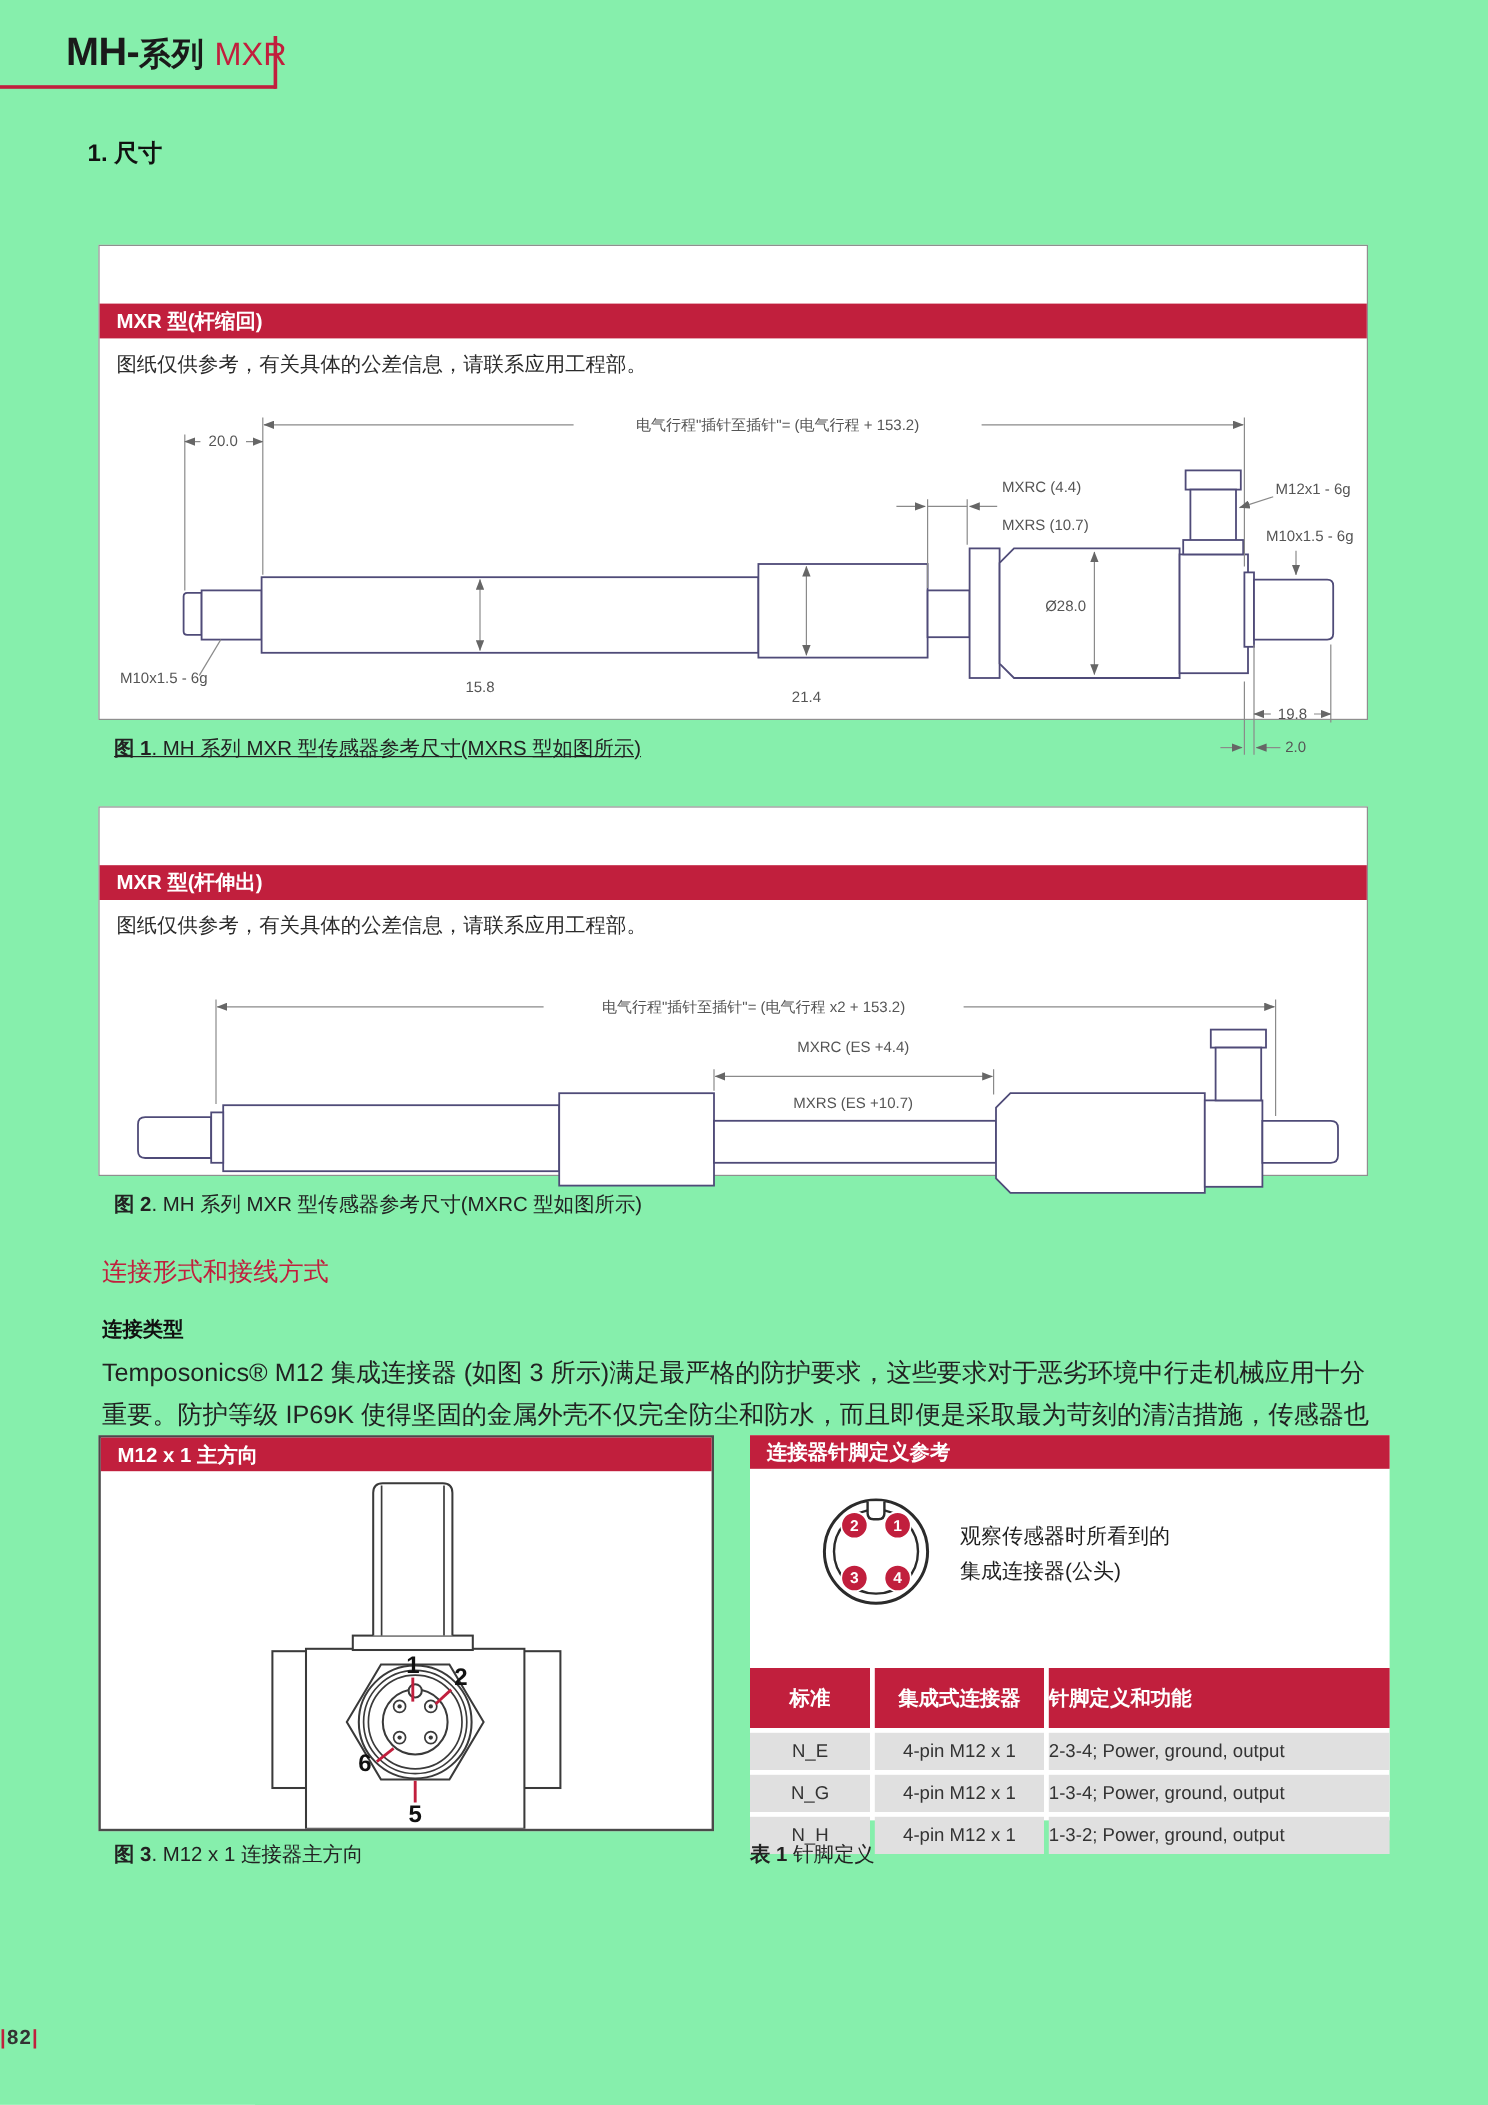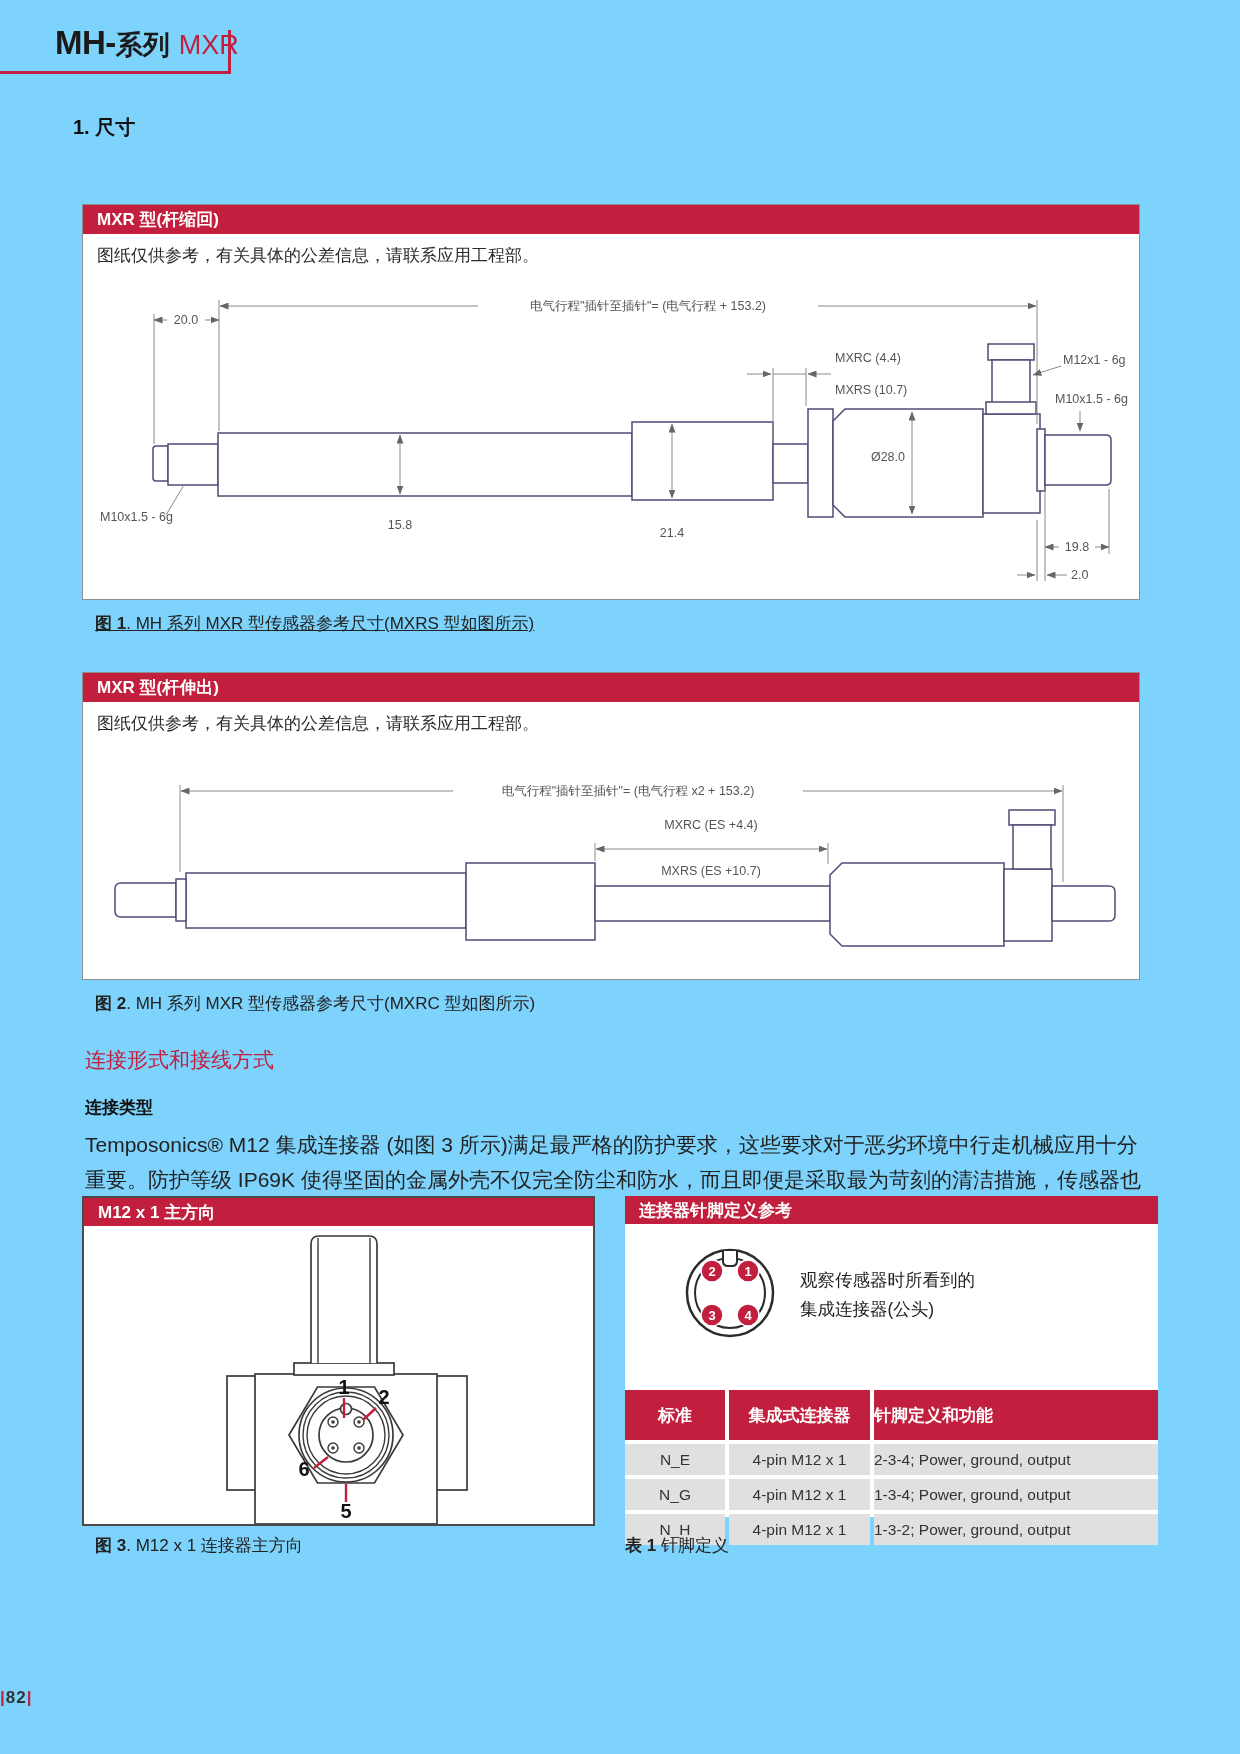--- a/index.html
+++ b/index.html
@@ -1,34 +1,34 @@
 <!DOCTYPE html>
 <html lang="zh"><head>
 <meta charset="utf-8">
 <style>
   * { margin:0; padding:0; box-sizing:border-box; }
   body { background:#fff; }
-  .page { position:relative; width:1240px; height:1754px; background:#7dd3fc;
+  .page { position:relative; width:1240px; height:1754px; background:#86efac;
           font-family:"Liberation Sans", sans-serif; overflow:hidden; }
 
   
   .doc-title { position:absolute; left:55px; top:24px; display:flex; align-items:baseline; }
   .t-mh   { font-size:33px; font-weight:800; color:#1a1a1a; letter-spacing:-0.5px; }
   .t-ser  { font-size:27px; font-weight:600; color:#1a1a1a; }
   .t-mxr  { font-size:27px; font-weight:500; color:#c11f3d; margin-left:9px; }
   .title-rule { position:absolute; left:0; top:71px; width:230px; height:3px; background:#c11f3d; }
   .title-vbar { position:absolute; left:228px; top:30px; width:3px; height:44px; background:#c11f3d; }
 
   .sec1 { position:absolute; left:73px; top:114px; font-size:20px; font-weight:700; color:#111; }
 
   
   .panel { position:absolute; background:#fff; border:1px solid #8f8f8f; }
   .panel-hd { background:#c11f3d; color:#fff; font-weight:700; font-size:17px;
               padding-left:14px; display:flex; align-items:center; }
-  .p-top .panel-hd { height:29px; }
+  .p-top .panel-hd { height:29px;margin-top:48px; }
   .p-bot .panel-hd { height:28px; }
   .panel-body { position:relative; }
   .note { position:absolute; left:14px; top:10px; font-size:17px; color:#2b2b2b; }
 
   #panel-fig1 { left:82px; top:204px; width:1058px; height:396px; }
   #panel-fig2 { left:82px; top:672px; width:1058px; height:308px; }
 
   .caption { position:absolute; font-size:17px; color:#222; }
   .cap-label { font-weight:700; }
   #cap1 { left:95px; top:612px;text-decoration:underline; }

